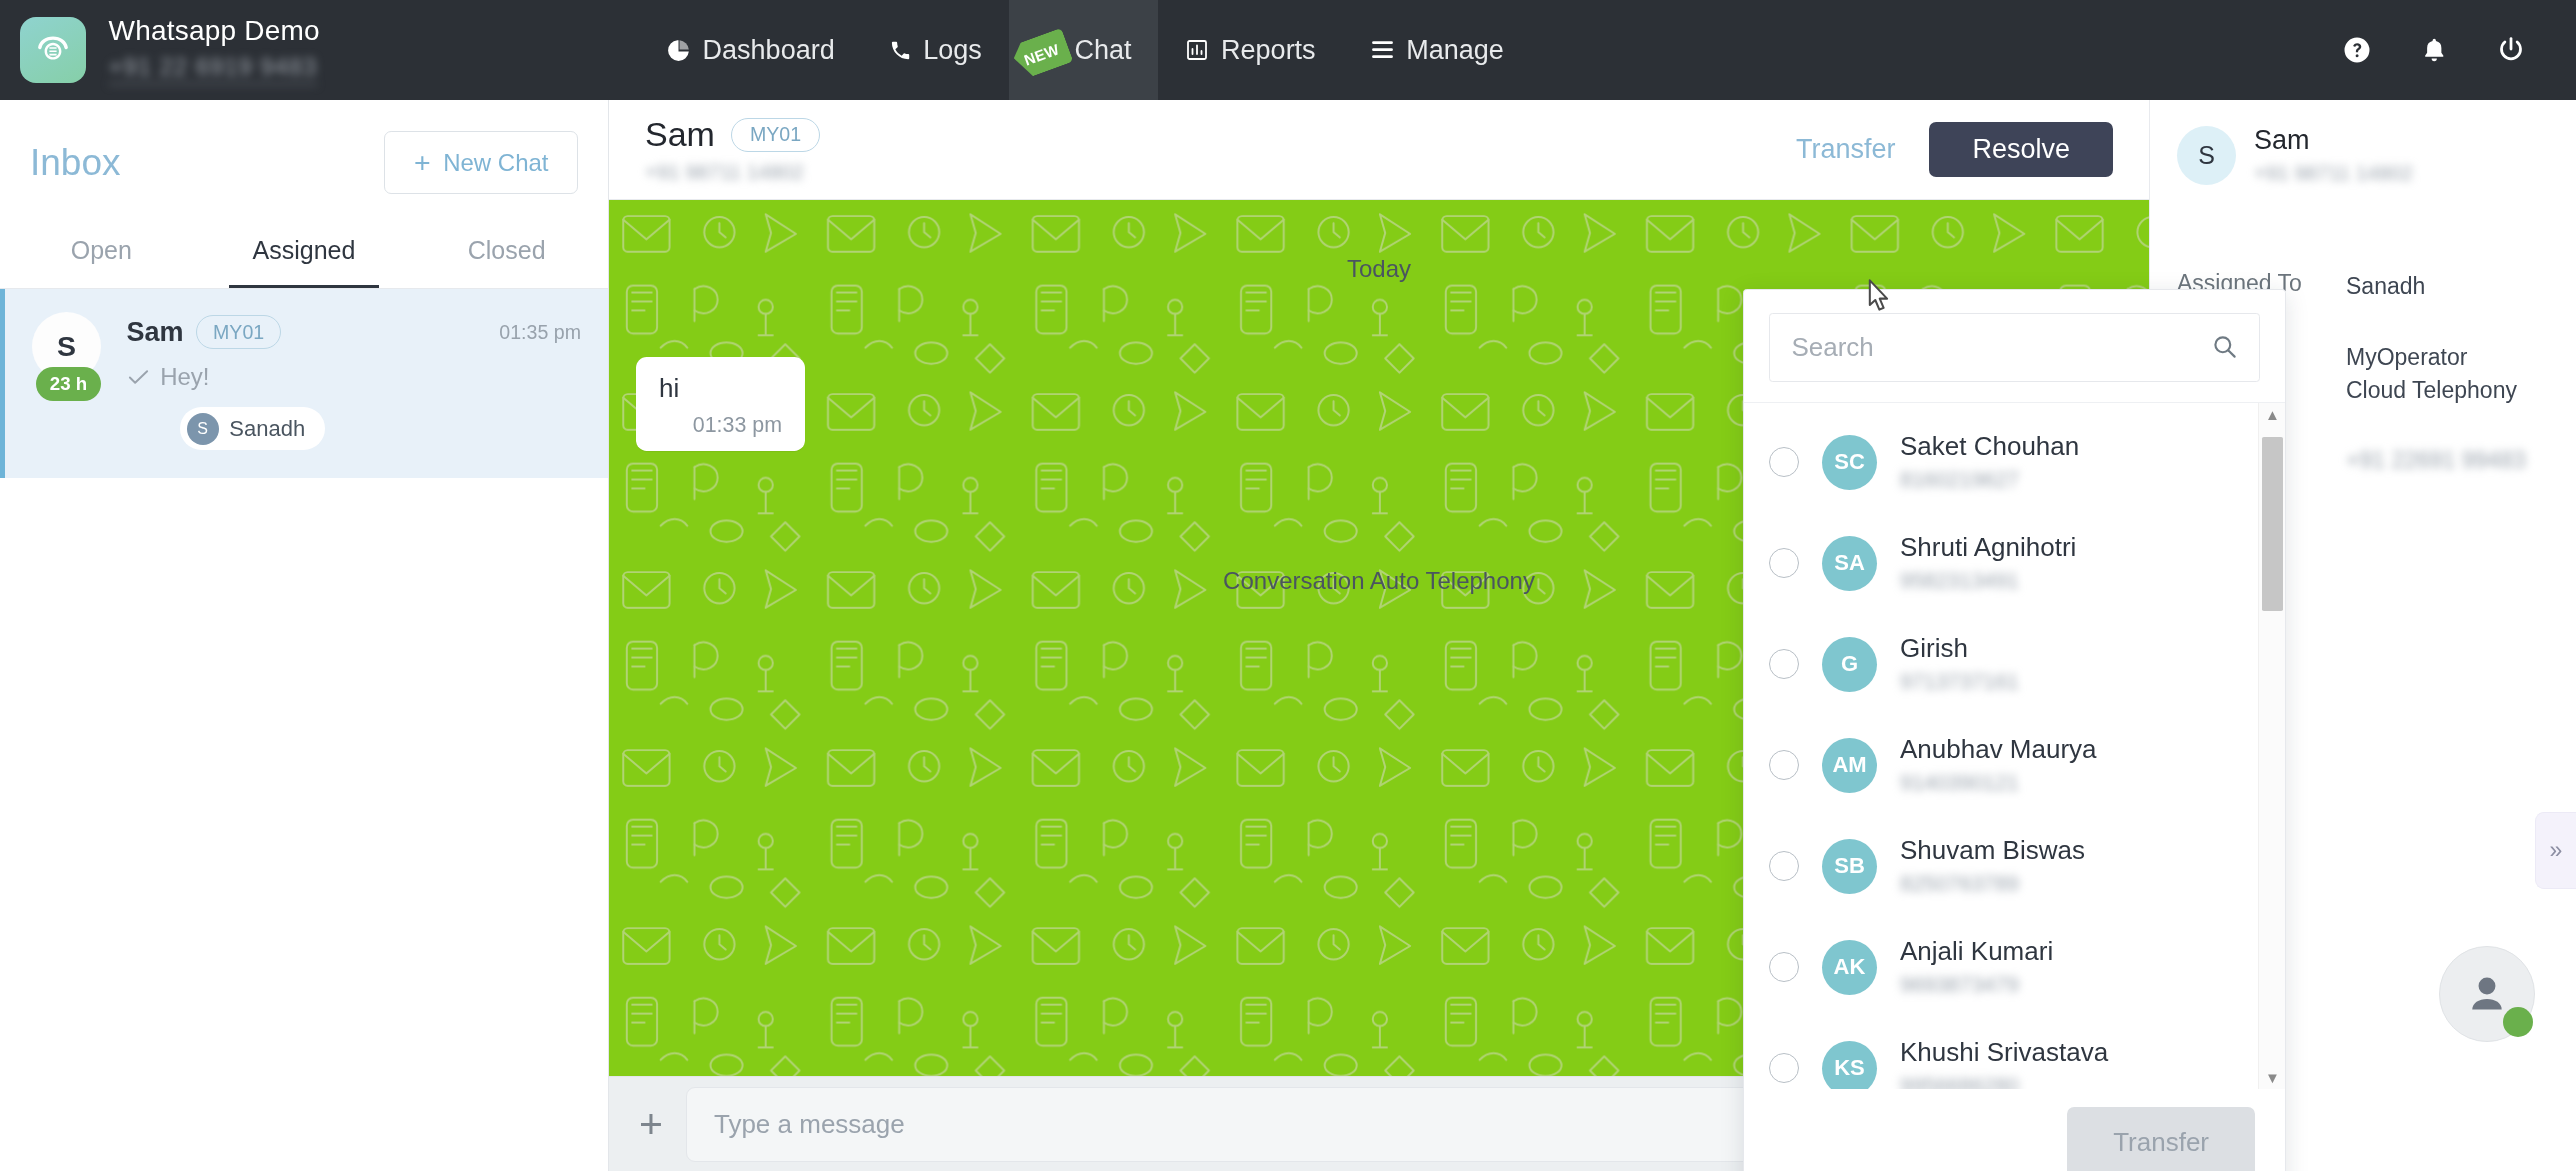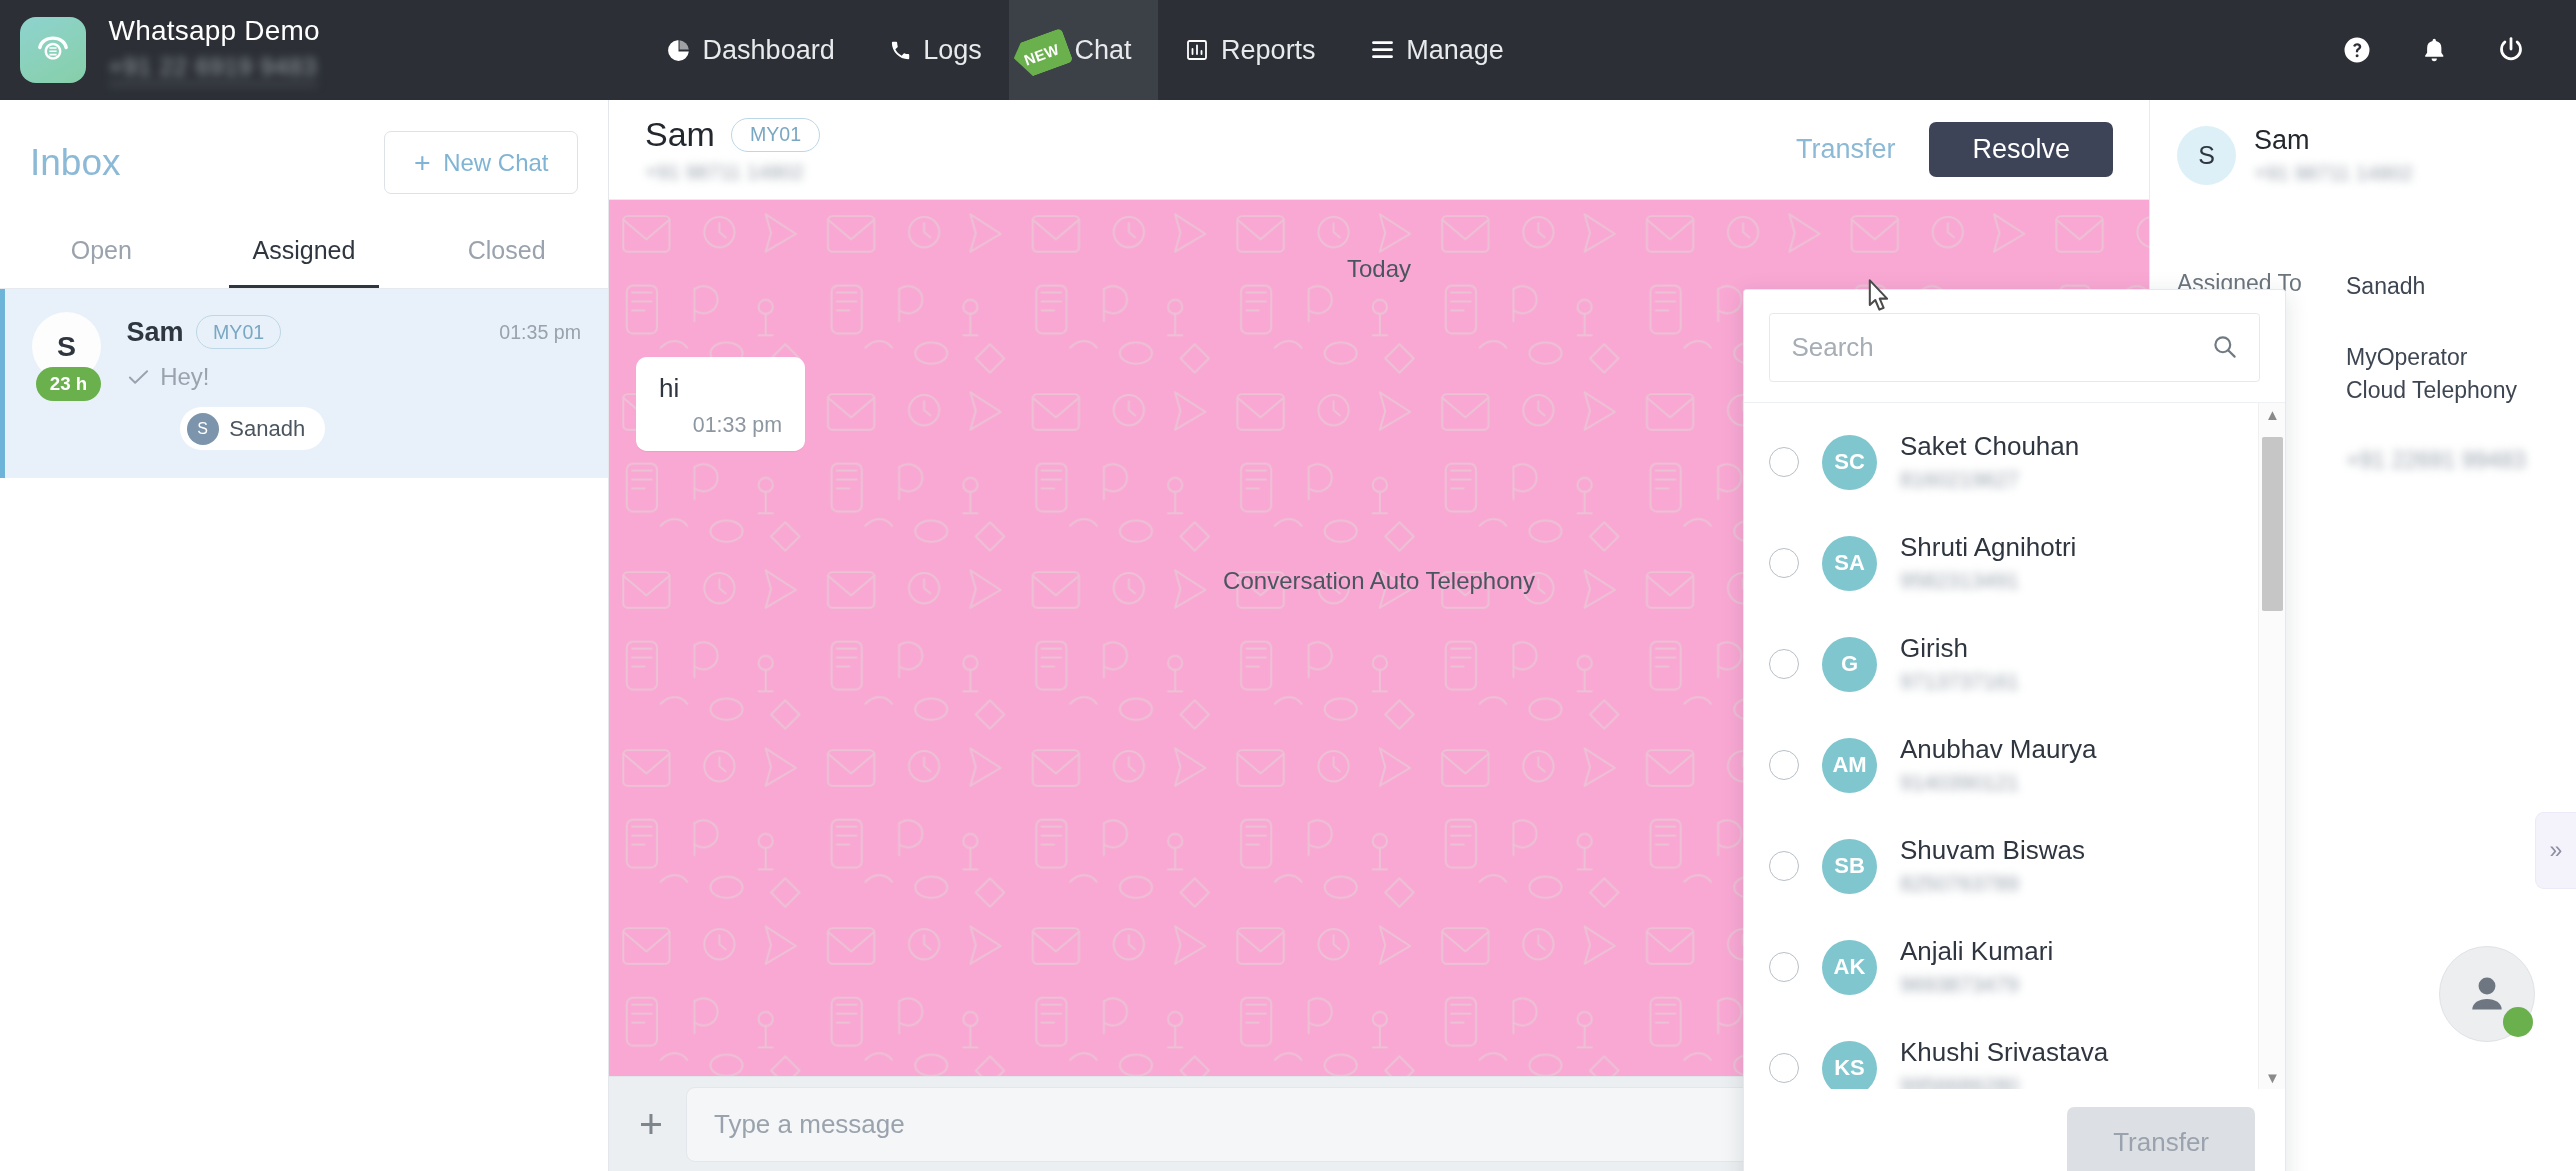--- a/index.html
+++ b/index.html
@@ -144,21 +144,21 @@
   .chat-head-actions { margin-left: auto; display: flex; align-items: center; gap: 34px; }
   .transfer-link { font-size: 27px; color: #8cb9d6; cursor: pointer; }
   .resolve-btn {
     background: #3e4458; color: #fff; font-size: 27px;
     padding: 12px 43px; border-radius: 7.1px; cursor: pointer; border: none;
     font-family: inherit;
   }
 
   .chat-body {
     flex: 1; position: relative; overflow: hidden;
-    background-color: #f9a8d4;
+    background-color: #84cc16;
   }
   .doodles { position: absolute; inset: 0; opacity: .5; }
   .day-sep {
     position: absolute; top: 55px; left: 50%; transform: translateX(-50%);
     font-size: 24px; color: #4a5560;
   }
   .bubble {
     position: absolute; top: 157px; left: 27px;
     background: #fff; border-radius: 10.7px;
     padding: 16px 23px 12.5px 23px; min-width: 169px;

